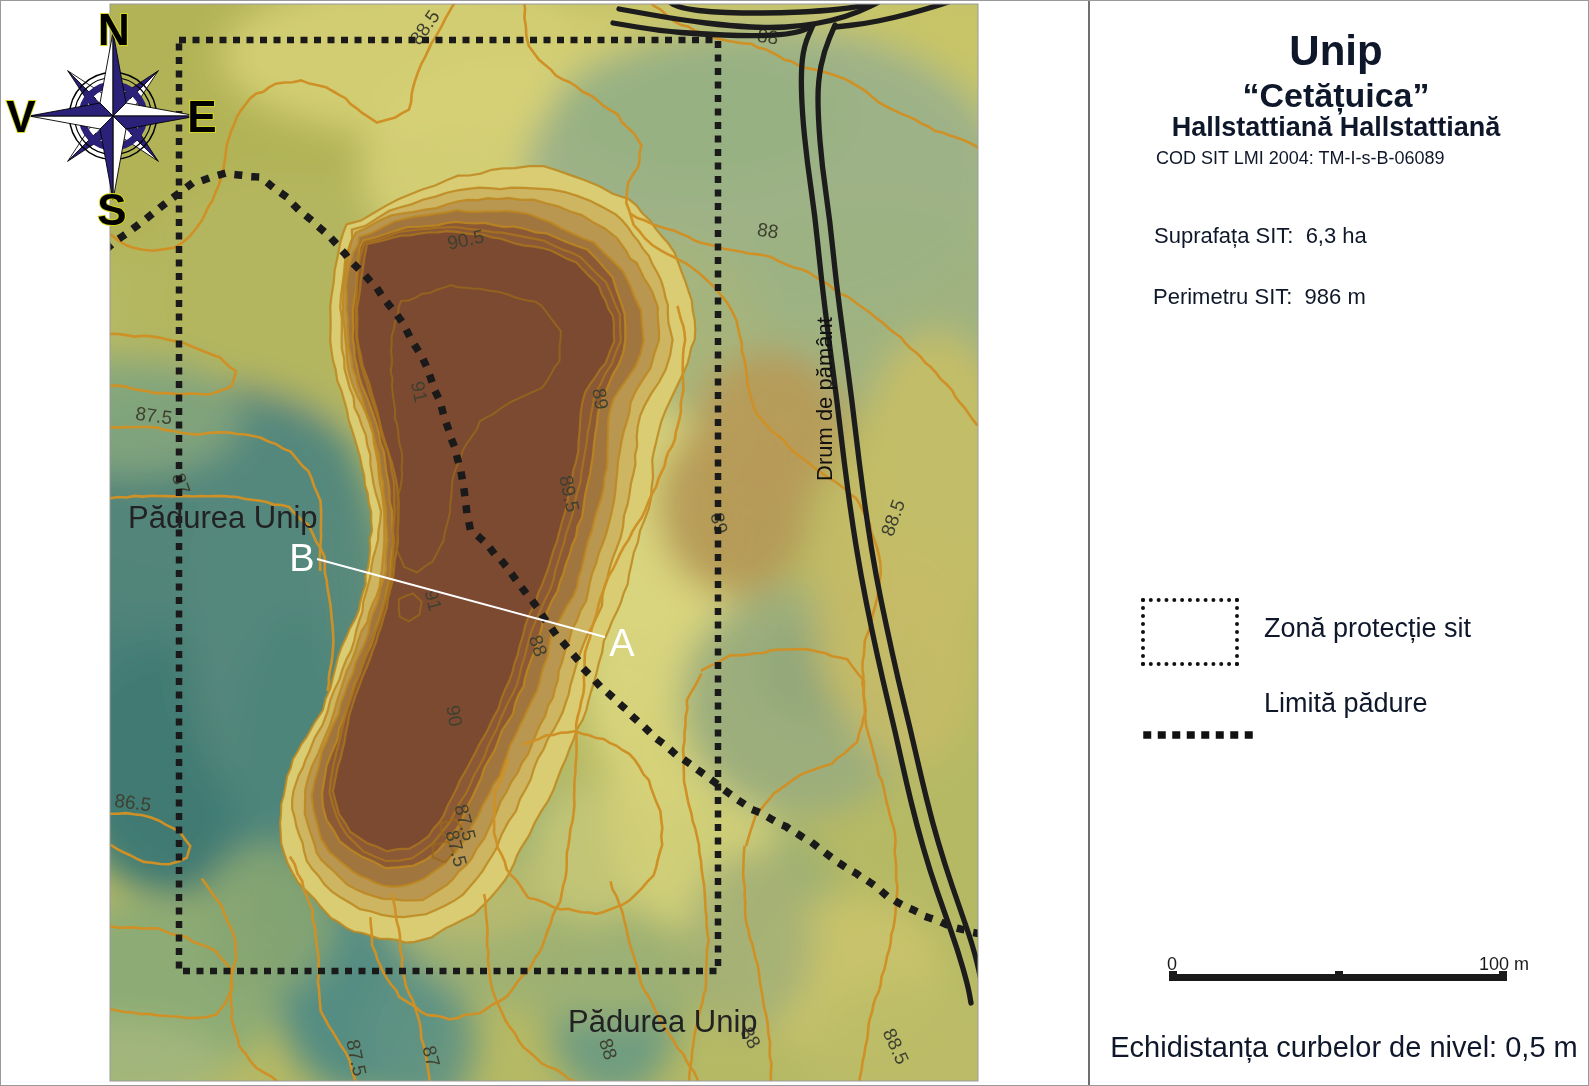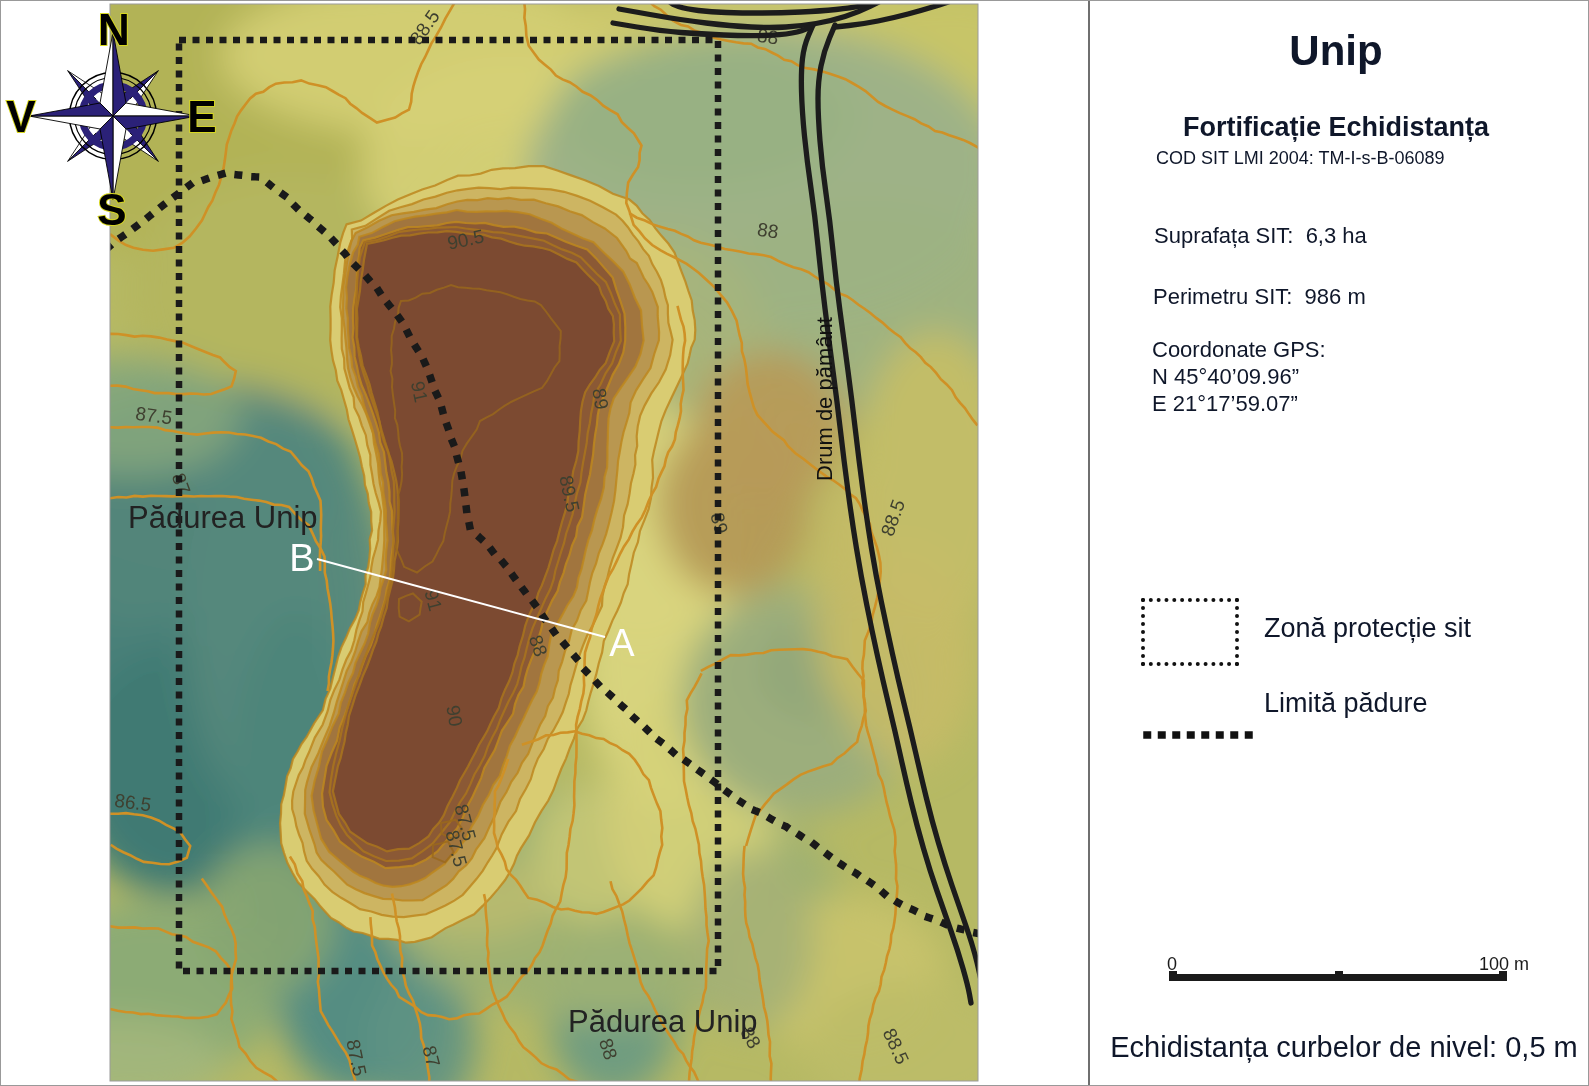--- a/index.html
+++ b/index.html
@@ -224,30 +224,30 @@
 <text x="111" y="224">S</text>
 <text x="20" y="131">V</text>
 <text x="201" y="131">E</text>
 </g>
 </svg>
 
 <div style="position:absolute;left:1087px;top:0;width:2px;height:1086px;background:#6f6f6f"></div>
 
 <div class="t" style="left:1089px;top:26px;width:492px;text-align:center;font-size:42px;font-weight:bold">Unip</div>
 
-
-<div class="t" style="left:1089px;top:111px;width:492px;text-align:center;font-size:27px;font-weight:bold">Fortificație Echidistanța</div>
+<div class="t" style="left:1089px;top:75px;width:492px;text-align:center;font-size:34px;font-weight:bold">“Cetățuica”</div>
+
+<div class="t" style="left:1089px;top:111px;width:492px;text-align:center;font-size:27px;font-weight:bold">Hallstattiană Hallstattiană</div>
 
 <div class="t" style="left:1155px;top:147px;font-size:18px">COD SIT LMI 2004: TM-I-s-B-06089</div>
 
 <div class="t" style="left:1153px;top:222px;font-size:22px">Suprafața SIT:&nbsp; 6,3 ha</div>
 
 <div class="t" style="left:1152px;top:283px;font-size:22px">Perimetru SIT:&nbsp; 986 m</div>
 
-<div class="t" style="left:1151px;top:335px;font-size:22px;line-height:27px">Coordonate GPS:<br>N 45°40’09.96”<br>E 21°17’59.07”</div>
 
 
 
 <div style="position:absolute;left:1140px;top:597px;width:90px;height:60px;border:4px dotted #111"></div>
 
 <div class="t" style="left:1263px;top:612px;font-size:27px">Zonă protecție sit</div>
 
 <svg style="position:absolute;left:1142px;top:727px" width="112" height="14">
       <line x1="4" y1="7" x2="108" y2="7" stroke="#111" stroke-width="7.5" stroke-dasharray="0.5 14" stroke-linecap="square"></line>
     </svg>

